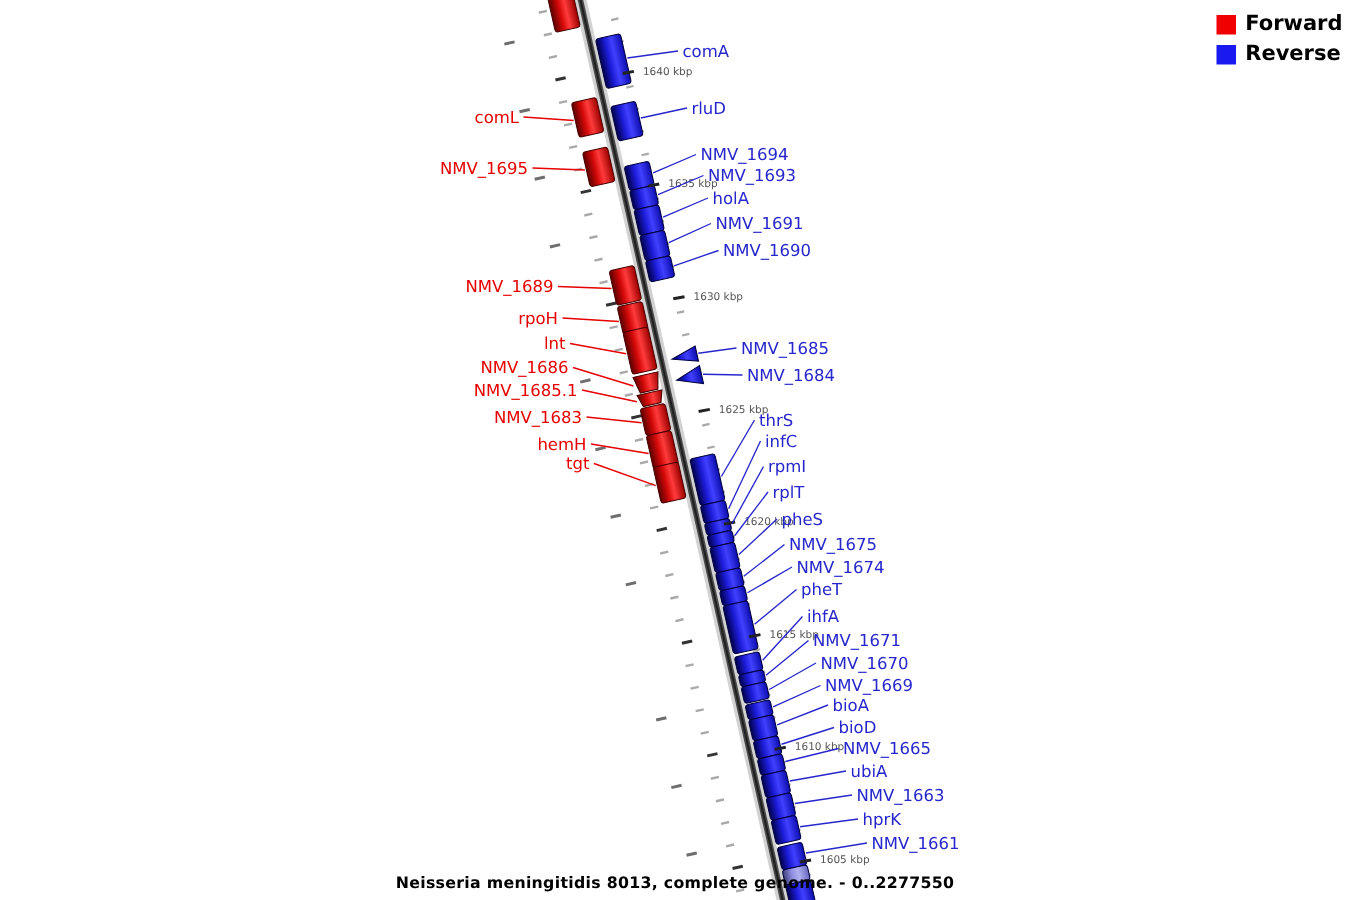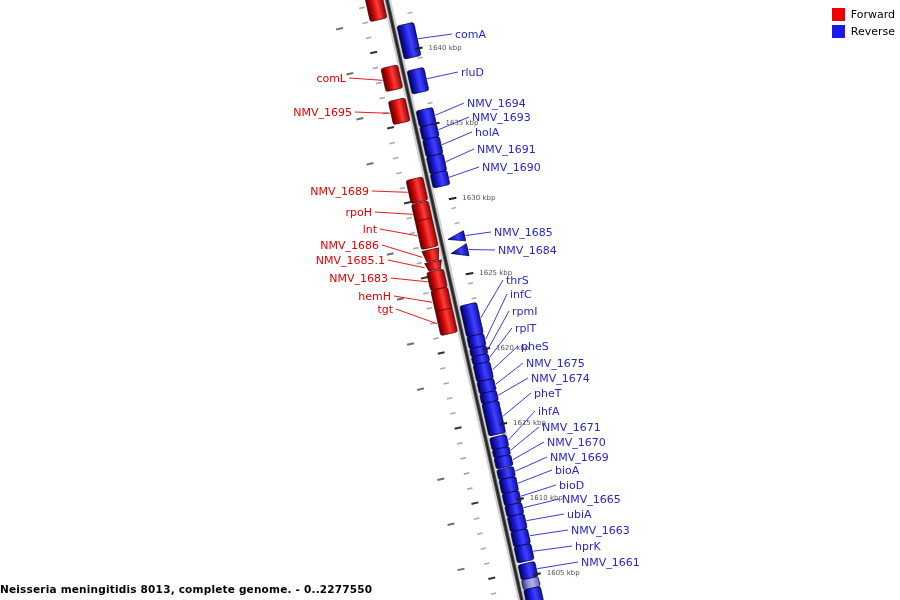--- a/index.html
+++ b/index.html
@@ -2,22 +2,22 @@
 <html><head>
 <meta charset="utf-8">
 <style>
   html,body{margin:0;padding:0;background:#fff;}
   .stage{position:relative;width:900px;height:600px;background:#ffffff;overflow:hidden;
          font-family:"DejaVu Sans", sans-serif;}
   svg{position:absolute;left:0;top:0;}
   .legend{position:absolute;top:8px;right:5px;}
   .legend-row{display:flex;align-items:center;gap:6px;margin-bottom:4px;}
   .legend-swatch{width:13px;height:13px;display:inline-block;}
-  .legend-label{font-size:11px;font-weight:normal;color:#000;}
-  .caption{position:absolute;left:0;right:0;bottom:5px;
+  .legend-label{font-size:14px;font-weight:bold;color:#000;}
+  .caption{position:absolute;left:0;right:0;bottom:5px;text-align:center;
            font-size:10.5px;font-weight:bold;color:#000;letter-spacing:.2px;}
 </style>
 </head>
 <body>
 
 <div class="stage">
   <svg width="900" height="600" viewBox="0 0 900 600">
       <defs>
         <linearGradient id="grad-forward" x1="0" y1="0" x2="1" y2="0">
           <stop offset="0" stop-color="#5c0000"></stop>

